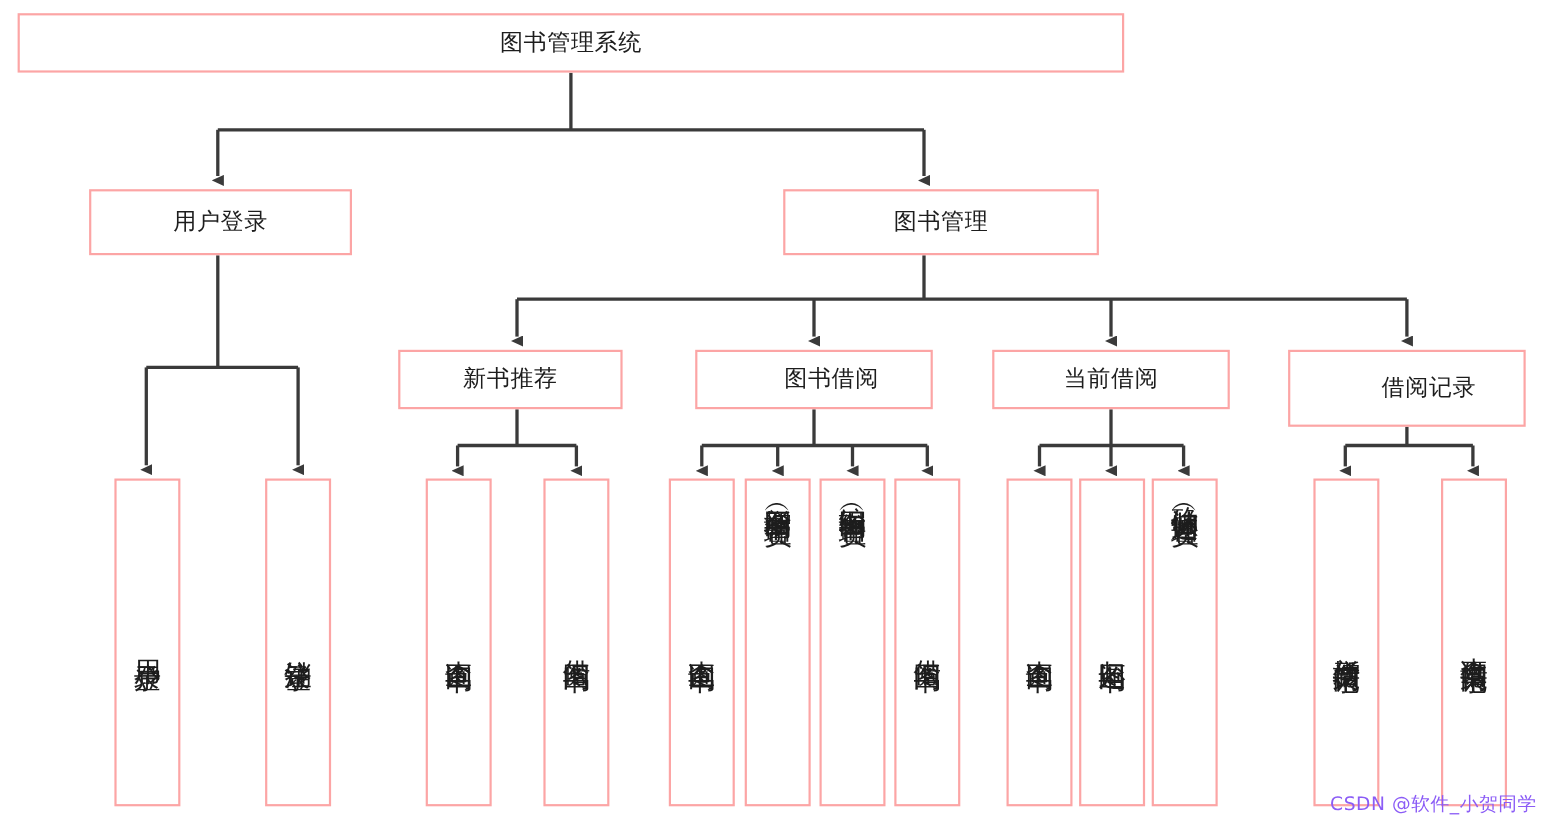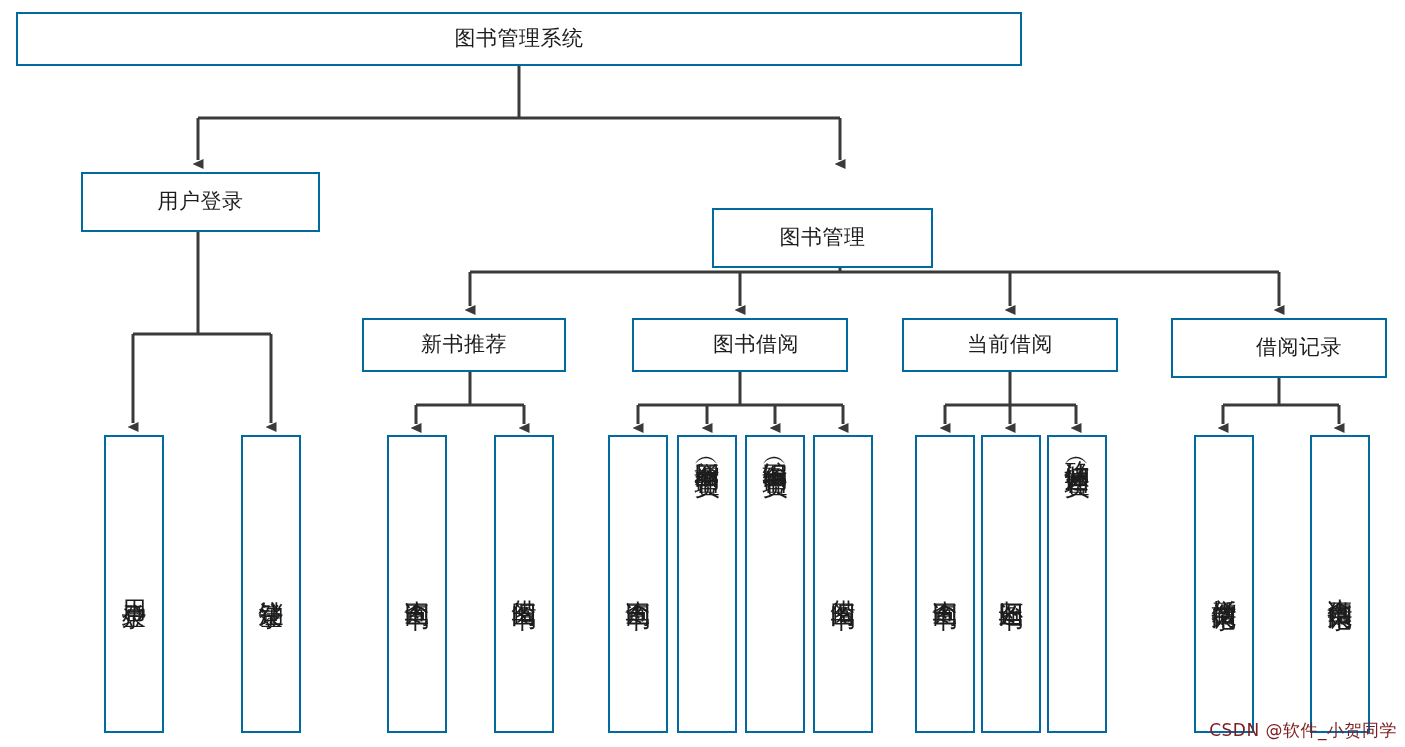--- a/index.html
+++ b/index.html
@@ -23,21 +23,21 @@
     left: 0;
     top: 0;
     width: 1405px;
     height: 747px;
     pointer-events: none;
   }
   .node {
     position: absolute;
     box-sizing: border-box;
     background: #ffffff;
-    border: 2px solid #0369a1;
+    border: 2px solid #fca5a5;
     display: flex;
     align-items: center;
     justify-content: center;
     z-index: 2;
   }
   .node .label {
     color: #1d1d1d;
     line-height: 1.02;
     white-space: pre-wrap;
     text-align: center;
@@ -62,21 +62,21 @@
   
   .node.v.centered {
     align-items: center;
     padding-top: 0;
   }
   #watermark {
     position: absolute;
     right: 8px;
     bottom: 5px;
     font-size: 17px;
-    color: #7f1d1d;
+    color: #8b5cf6;
     letter-spacing: 0.5px;
     z-index: 5;
     white-space: nowrap;
   }
 </style>
 </head>
 <body>
 
 <div id="canvas">
 
@@ -131,34 +131,34 @@
     </g>
   </svg>
 
   <div class="node h" style="left:16px; top:12px; width:1006px; height:54px;">
     <span class="label">图书管理系统</span>
   </div>
 
   <div class="node h" style="left:81px; top:172px; width:239px; height:60px;">
     <span class="label">用户登录</span>
   </div>
-  <div class="node h" style="left:712px; top:172px; width:221px; height:60px;margin-top:36px;">
+  <div class="node h" style="left:712px; top:172px; width:287px; height:60px;">
     <span class="label">图书管理</span>
   </div>
 
   <div class="node h" style="left:362px; top:318px; width:204px; height:54px;">
     <span class="label">新书推荐</span>
   </div>
   <div class="node h" style="left:632px; top:318px; width:216px; height:54px;padding-left:32px;">
     <span class="label">图书借阅</span>
   </div>
   <div class="node h" style="left:902px; top:318px; width:216px; height:54px;">
     <span class="label">当前借阅</span>
   </div>
-  <div class="node h" style="left:1171px; top:318px; width:216px; height:60px;padding-left:40px;">
+  <div class="node h" style="left:1171px; top:318px; width:216px; height:70px;padding-left:40px;">
     <span class="label">借阅记录</span>
   </div>
 
   <div class="node v centered" style="left:104px; top:435px; width:60px; height:298px;">
     <span class="label">用户登录</span>
   </div>
   <div class="node v centered" style="left:241px; top:435px; width:60px; height:298px;">
     <span class="label">注销登录</span>
   </div>
 

